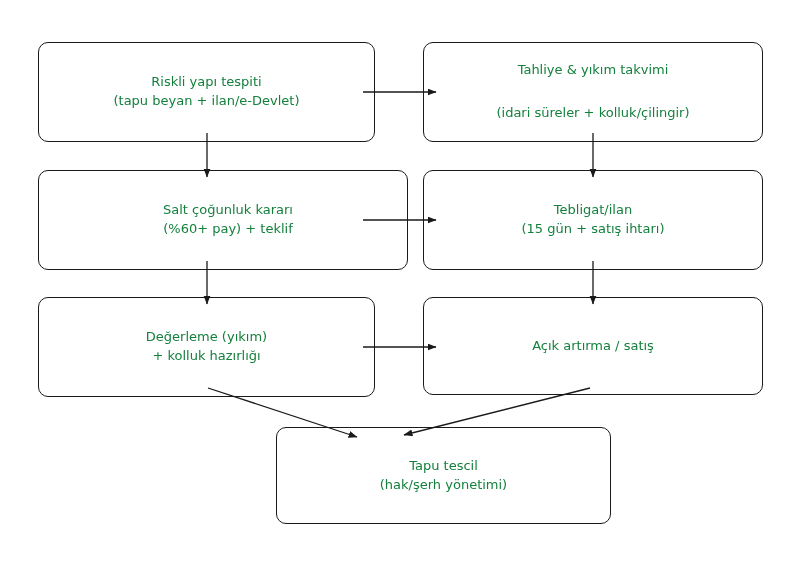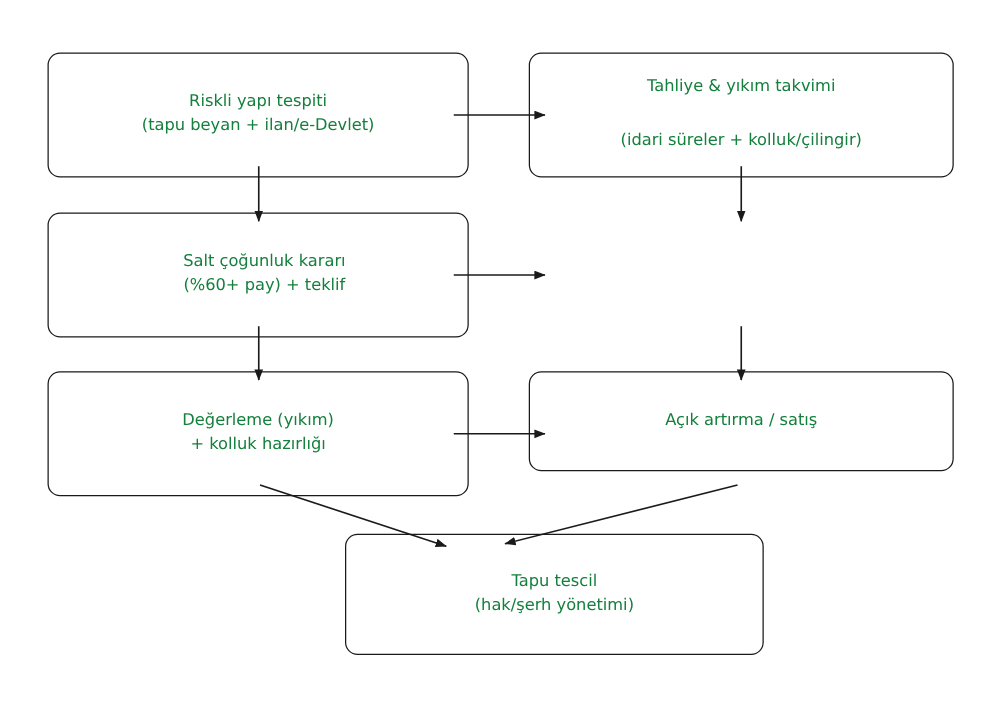--- a/index.html
+++ b/index.html
@@ -28,24 +28,24 @@
     text-align: center;
     font-size: 13px;
     line-height: 1.45;
     color: #15803d;
     z-index: 1;
   }
   .node span { display: block; white-space: nowrap; }
   
   #n-riskli    { left: 38px;  top: 42px;  width: 337px; height: 100px; }
   #n-tahliye   { left: 423px; top: 42px;  width: 340px; height: 100px; gap: 24px; }
-  #n-salt      { left: 38px;  top: 170px; width: 337px; height: 100px; padding-left: 10px; }
+  #n-salt      { left: 38px;  top: 170px; width: 370px; height: 100px; padding-left: 10px; }
   #n-tebligat  { left: 423px; top: 170px; width: 340px; height: 100px; }
   #n-degerleme { left: 38px;  top: 297px; width: 337px; height: 100px; }
-  #n-acik      { left: 423px; top: 297px; width: 340px; height: 80px; }
+  #n-acik      { left: 423px; top: 297px; width: 340px; height: 98px; }
   #n-tapu      { left: 233px; top: 427px; width: 335px; height: 97px; margin-left: 43px;  }
   .arrow-layer {
     position: absolute;
     left: 0; top: 0;
     width: 800px; height: 564px;
     z-index: 5;
     pointer-events: none;
   }
   .arrow-layer line {
     stroke: #1a1a1a;
@@ -66,20 +66,24 @@
   <div class="node" id="n-tahliye">
     <span>Tahliye &amp; yıkım takvimi</span>
     <span>(idari süreler + kolluk/çilingir)</span>
   </div>
 
   <div class="node" id="n-salt">
     <span>Salt çoğunluk kararı</span>
     <span>(%60+ pay) + teklif</span>
   </div>
 
+  <div class="node" id="n-tebligat">
+    <span>Tebligat/ilan</span>
+    <span>(15 gün + satış ihtarı)</span>
+  </div>
 
   <div class="node" id="n-degerleme">
     <span>Değerleme (yıkım)</span>
     <span>+ kolluk hazırlığı</span>
   </div>
 
   <div class="node" id="n-acik">
     <span>Açık artırma / satış</span>
   </div>
 

